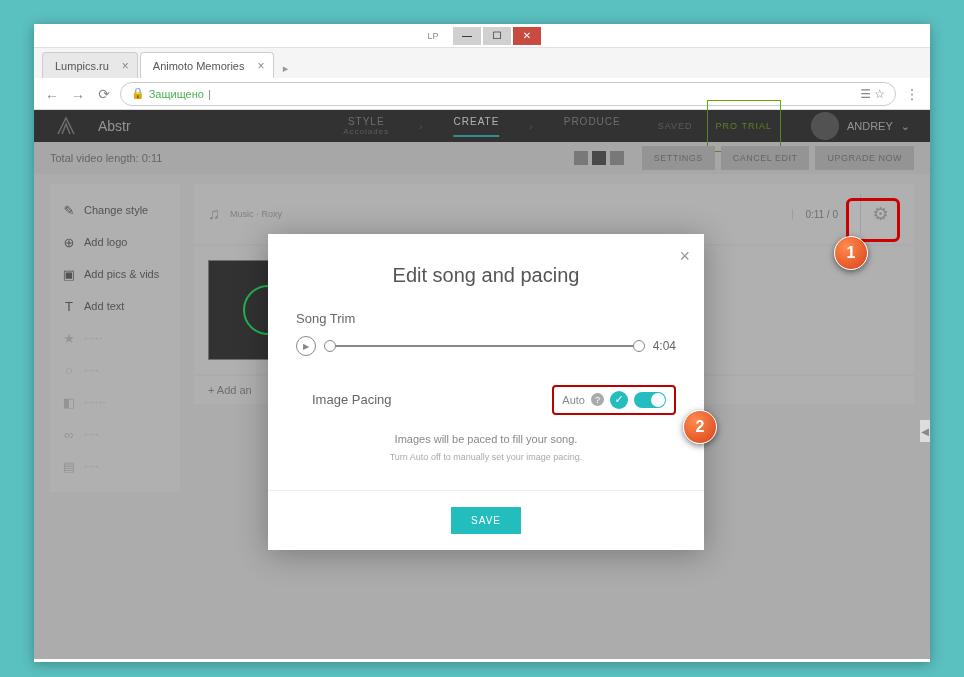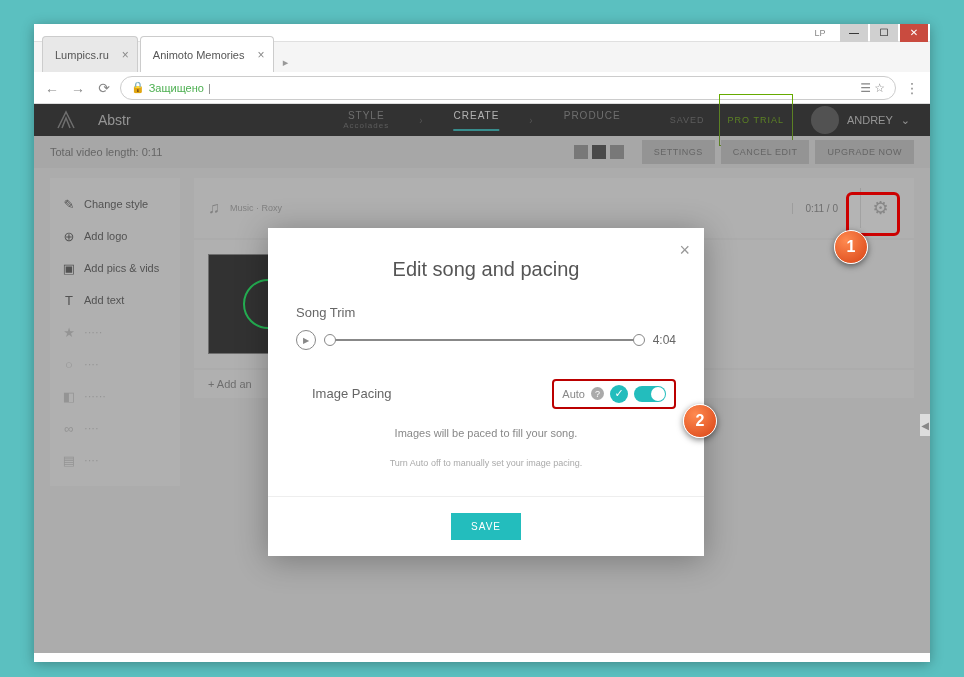--- a/index.html
+++ b/index.html
@@ -1,44 +1,44 @@
 <!DOCTYPE html>
 <html><head>
 <meta charset="utf-8">
 <style>
 *{margin:0;padding:0;box-sizing:border-box;font-family:Arial,Helvetica,sans-serif}
 body{background:#5bc0c0;width:964px;height:677px;overflow:hidden;position:relative}
 .window{position:absolute;top:24px;left:34px;width:896px;height:638px;background:#fff;box-shadow:0 2px 12px rgba(0,0,0,0.3)}
-.titlebar{height:18px;background:#fff;display:flex;align-items:center;justify-content:flex-end;border-bottom:1px solid #e0e0e0}
+.titlebar{height:24px;background:#fff;display:flex;align-items:center;justify-content:center;border-bottom:1px solid #e0e0e0}
 .lp-box{width:24px;height:16px;font-size:9px;color:#888;display:flex;align-items:center;justify-content:center;margin-right:8px}
 .winbtn{width:28px;height:18px;background:#d0d0d0;margin-right:2px;display:flex;align-items:center;justify-content:center;font-size:10px}
 .winbtn.close{background:#c94b3f;color:#fff}
 .tabs{height:30px;background:#f5f5f5;display:flex;align-items:flex-end;padding-left:8px}
-.tab{height:36px;padding:0 28px 0 12px;background:#fff;border:1px solid #ccc;border-bottom:none;border-radius:4px 4px 0 0;font-size:11px;display:flex;align-items:center;margin-right:2px;position:relative;color:#555}
+.tab{height:26px;padding:0 28px 0 12px;background:#fff;border:1px solid #ccc;border-bottom:none;border-radius:4px 4px 0 0;font-size:11px;display:flex;align-items:center;margin-right:2px;position:relative;color:#555}
 .tab.inactive{background:#e8e8e8}
 .tab-close{position:absolute;right:8px;font-size:12px;color:#888}
 .new-tab{width:20px;height:20px;color:#999;display:flex;align-items:center;justify-content:center;font-size:11px}
 .addr{height:32px;display:flex;align-items:center;padding:4px 8px;gap:6px;border-bottom:1px solid #ddd}
 .nav-btn{width:20px;height:20px;color:#888;display:flex;align-items:center;justify-content:center;font-size:14px}
 .urlbar{flex:1;height:24px;border:1px solid #ccc;border-radius:12px;display:flex;align-items:center;padding:0 10px;font-size:11px;color:#555;gap:4px}
 .lock{color:#4caf50;font-size:11px}
 .secure{color:#4caf50}
 .url-end{margin-left:auto;color:#888;font-size:12px}
 .app{position:relative;height:549px;background:#f7f7f7}
 .topbar{height:32px;background:#1a1a1a;display:flex;align-items:center;padding:0 20px;color:#999}
 .logo{width:24px;height:24px;margin-right:20px}
 .logo svg{width:100%;height:100%}
 .pname{color:#ccc;font-size:14px;margin-right:auto}
 .steps{display:flex;gap:30px;font-size:10px;letter-spacing:1px;position:absolute;left:50%;transform:translateX(-50%)}
 .step{color:#888;text-align:center}
 .step.active{color:#fff;border-bottom:2px solid #23bdbd;padding-bottom:8px}
 .step-sub{font-size:8px;display:block;color:#666}
 .arrow{color:#555;align-self:center}
 .saved{font-size:9px;color:#666;margin-right:14px;letter-spacing:1px}
-.trial{border:1px solid #6a0;color:#6a0;font-size:9px;padding:20px 8px;letter-spacing:1px;margin-right:18px}
+.trial{border:1px solid #6a0;color:#6a0;font-size:9px;padding:20px 8px;letter-spacing:1px;margin-right:30px}
 .user{display:flex;align-items:center;gap:8px;color:#ccc;font-size:11px}
 .avatar{width:28px;height:28px;border-radius:50%;background:#555}
 .toolbar{height:32px;display:flex;align-items:center;padding:0 16px;font-size:11px;color:#777;background:#eee}
 .tlabel{margin-right:auto}
 .view-icons{display:flex;gap:4px;margin-right:12px}
 .vicon{width:14px;height:14px;background:#999}
 .vicon.active{background:#444}
 .tbtn{background:#ccc;color:#777;font-size:9px;padding:7px 12px;margin-left:6px;letter-spacing:0.5px}
 .content{display:flex;padding:10px 16px;gap:14px}
 .sidebar{width:130px;background:#fff;padding:10px 0}
@@ -71,21 +71,21 @@
 .dur{font-size:12px;color:#666}
 .pacing{padding:0 28px 28px}
 .prow{display:flex;align-items:center;justify-content:space-between}
 .auto-group{display:flex;align-items:center;gap:6px;border:2.5px solid #b00;border-radius:4px;padding:4px 8px}
 .auto-lbl{font-size:11px;color:#888}
 .help{width:13px;height:13px;border-radius:50%;background:#aaa;color:#fff;font-size:9px;display:flex;align-items:center;justify-content:center}
 .check{width:18px;height:18px;border-radius:50%;background:#23bdbd;color:#fff;font-size:11px;display:flex;align-items:center;justify-content:center}
 .toggle{width:32px;height:16px;background:#23bdbd;border-radius:10px;position:relative}
 .knob{position:absolute;width:14px;height:14px;background:#fff;border-radius:50%;top:1px;right:1px}
 .pdesc{text-align:center;font-size:11px;color:#888;margin-top:10px}
-.phint{text-align:center;font-size:9px;color:#aaa;margin-top:19px}
+.phint{text-align:center;font-size:9px;color:#aaa;margin-top:7px}
 .mfoot{border-top:1px solid #eee;padding:16px;text-align:center}
 .save{background:#23bdbd;color:#fff;font-size:10px;padding:8px 20px;letter-spacing:1px;border:none}
 .callout{position:absolute;width:34px;height:34px;border-radius:50%;background:radial-gradient(circle at 35% 30%,#ff8a50,#d84315);border:1px solid #fff;box-shadow:0 2px 6px rgba(0,0,0,0.5);color:#fff;display:flex;align-items:center;justify-content:center;font-size:16px;font-weight:bold}
 .highlight1{position:absolute;border:3px solid #c00;border-radius:6px;background:rgba(255,255,255,0.05)}
 .side-handle{position:absolute;right:0;top:310px;width:10px;height:22px;background:#ddd;color:#888;font-size:10px;display:flex;align-items:center;justify-content:center}
 </style>
 </head>
 <body>
 
 <div class="window">

